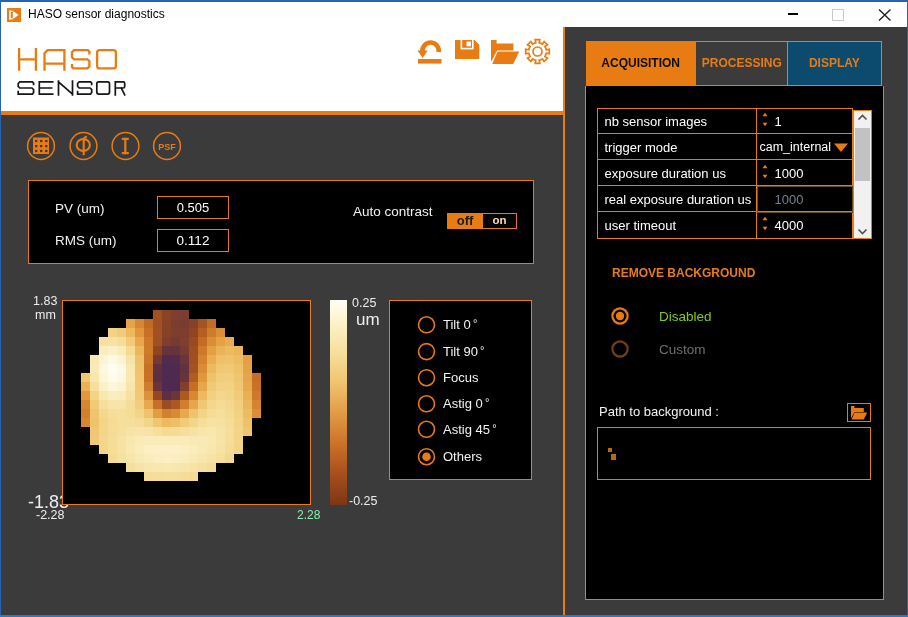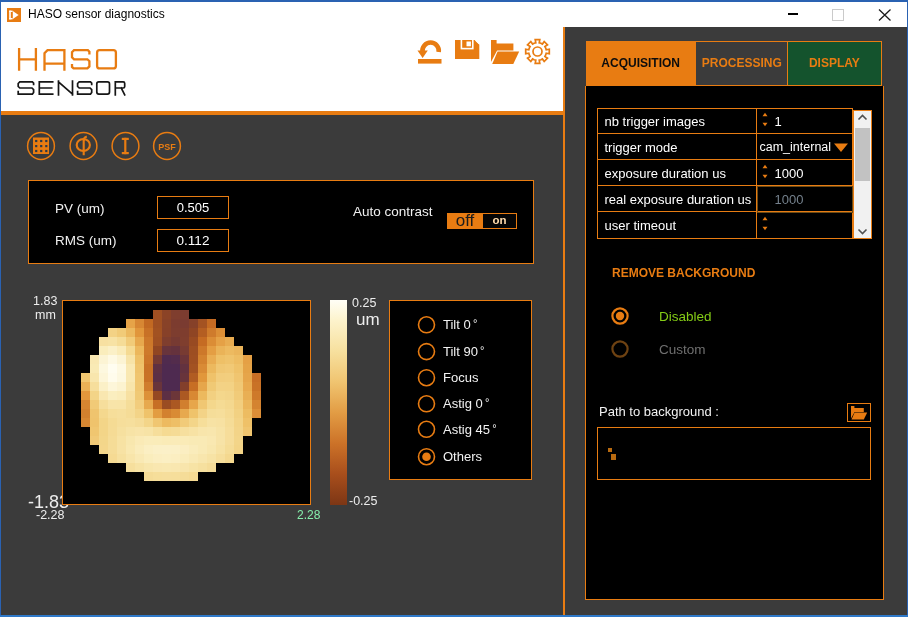--- a/index.html
+++ b/index.html
@@ -98,21 +98,21 @@
   <text x="147" y="24.5" font-size="9" font-weight="bold" fill="#e87c12" text-anchor="middle" font-family="Liberation Sans">PSF</text>
 </svg>
 
 <div class="a ob" style="left:28px;top:180px;width:506px;height:84px;background:#000"></div>
 <div class="a" style="left:55px;top:201px;font-size:13.5px;color:#f0f0f0">PV (um)</div>
 <div class="a ob" style="left:157px;top:196px;width:72px;height:23px;background:#000;color:#fff;font-size:13px;text-align:center;line-height:21px">0.505</div>
 <div class="a" style="left:55px;top:233px;font-size:13.5px;color:#f0f0f0">RMS (um)</div>
 <div class="a ob" style="left:157px;top:229px;width:72px;height:23px;background:#000;color:#fff;font-size:13.5px;text-align:center;line-height:21px">0.112</div>
 <div class="a" style="left:353px;top:204px;font-size:13.5px;color:#f0f0f0">Auto contrast</div>
 <div class="a ob" style="left:447px;top:213px;width:70px;height:15.5px;display:flex">
-  <div style="width:35px;background:#e87c12;color:#1c1c1c;font-size:17px;font-weight:normal;text-align:center;line-height:13.5px">off</div>
+  <div style="width:35px;background:#e87c12;color:#1c1c1c;font-size:13px;font-weight:bold;text-align:center;line-height:13.5px">off</div>
   <div style="width:35px;background:#050505;color:#ffdcae;font-size:11.5px;font-weight:bold;text-align:center;line-height:13.5px;border-left:1px solid #e87c12">on</div>
 </div>
 
 <div class="a" style="left:33px;top:294px;font-size:12.5px;color:#ededed">1.83</div>
 <div class="a" style="left:35px;top:308px;font-size:12.5px;color:#ededed">mm</div>
 <div class="a" style="left:28px;top:492px;font-size:18px;color:#ededed">-1.83</div>
 <div class="a" style="left:36px;top:508px;font-size:12.5px;color:#ededed">-2.28</div>
 <div class="a" style="left:297px;top:508px;font-size:12px;color:#86efac">2.28</div>
 <div class="a" style="left:352px;top:296px;font-size:12.5px;color:#ededed">0.25</div>
 <div class="a" style="left:356px;top:310px;font-size:17px;color:#ededed">um</div>
@@ -444,26 +444,26 @@
     <text x="43" y="133.8">Astig 45<tspan dy="-2" font-size="11"> °</tspan></text>
     <text x="43" y="161.2">Others</text>
   </g>
 </svg>
 
 <div class="a" style="left:585px;top:85.5px;width:299px;height:514.5px;background:#000;border:1px solid #e87c12;border-top:none"></div>
 
 <div class="a" style="left:586px;top:41px;width:295.5px;height:44.5px;display:flex;font-weight:bold;font-size:12px">
   <div style="width:115px;background:#e87c12;color:#0d0d0d;display:flex;align-items:center;justify-content:center">ACQUISITION</div>
   <div style="width:97.5px;background:#3b3b3b;border:1px solid #e87c12;color:#e87c12;display:flex;align-items:center;justify-content:center">PROCESSING</div>
-  <div style="width:98px;background:#14532d;border:1px solid #e87c12;border-left:none;color:#e87c12;display:flex;align-items:center;justify-content:center">DISPLAY</div>
+  <div style="width:98px;background:#0c4a6e;border:1px solid #e87c12;border-left:none;color:#e87c12;display:flex;align-items:center;justify-content:center">DISPLAY</div>
 </div>
 
 <div class="a ob" style="left:596.5px;top:107.5px;width:256.5px;height:131.5px;color:#fff;font-size:13px;white-space:nowrap">
   <div style="display:flex;height:25.9px;border-bottom:1px solid #e87c12">
-    <div style="width:159px;border-right:1px solid #e87c12;padding:5.5px 0 0 7px;overflow:hidden">nb trigger images</div>
+    <div style="width:159px;border-right:1px solid #e87c12;padding:5.5px 0 0 7px;overflow:hidden">nb sensor images</div>
     <div style="flex:1;position:relative">
         <span style="position:absolute;left:18px;top:5.5px">1</span>
       </div>
   </div>
   <div style="display:flex;height:25.9px;border-bottom:1px solid #e87c12">
     <div style="width:159px;border-right:1px solid #e87c12;padding:5.5px 0 0 7px;overflow:hidden">trigger mode</div>
     <div style="flex:1;position:relative">
         <span style="position:absolute;left:3px;top:6px;font-size:12.5px">cam_internal</span>
       </div>
   </div>
@@ -474,20 +474,23 @@
       </div>
   </div>
   <div style="display:flex;height:25.9px;border-bottom:1px solid #e87c12">
     <div style="width:159px;border-right:1px solid #e87c12;padding:5.5px 0 0 7px;overflow:hidden">real exposure duration us</div>
     <div style="flex:1;position:relative">
         <span style="position:absolute;left:18px;top:5.5px;color:#74808c">1000</span>
       </div>
   </div>
   <div style="display:flex;height:25.9px">
     <div style="width:159px;border-right:1px solid #e87c12;padding:5.5px 0 0 7px;overflow:hidden">user timeout</div>
+    <div style="flex:1;position:relative">
+        <span style="position:absolute;left:18px;top:5.5px">4000</span>
+      </div>
   </div>
 </div>
 
 <div class="a" style="left:756.5px;top:185.8px;width:96.5px;height:27px;border:1px solid #6b4a16"></div>
 
 <svg class="a" style="left:756.5px;top:107.5px" width="100" height="132">
   <g fill="#e87c12">
     <polygon points="5.5,8.2 10.5,8.2 8,4.8"></polygon>
       <polygon points="5.5,14.8 10.5,14.8 8,18.2"></polygon>
     <polygon points="5.5,60.2 10.5,60.2 8,56.8"></polygon>

